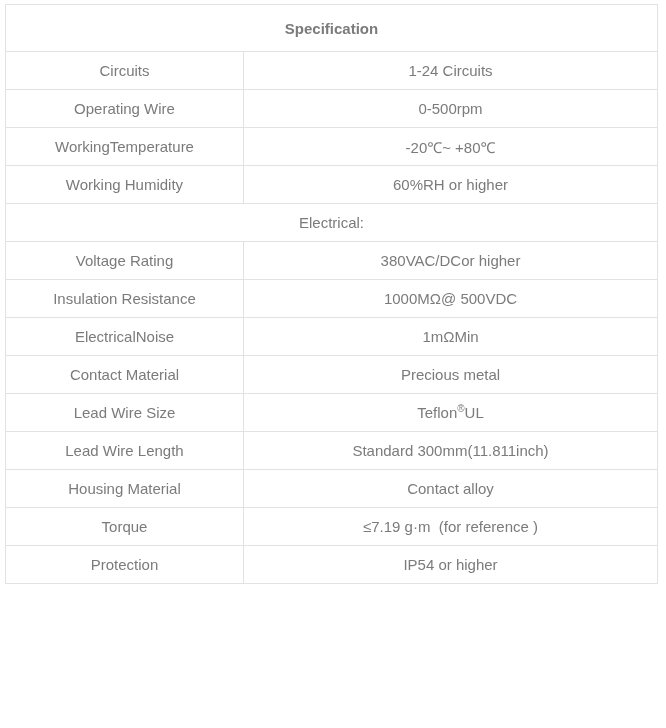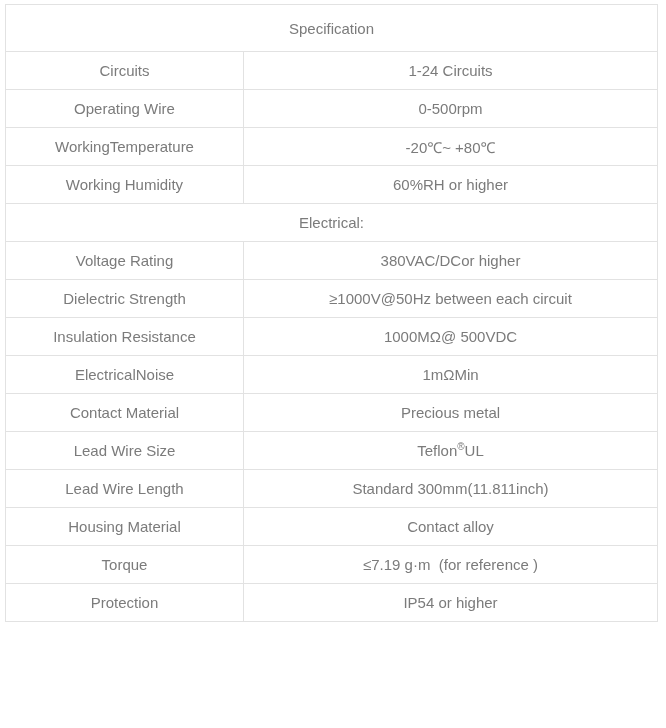--- a/index.html
+++ b/index.html
@@ -27,20 +27,21 @@
     vertical-align: middle;
     color: #7b7b7b;
     font-size: 15px;
     font-weight: 400;
     white-space: pre-wrap;
     padding: 0 4px;
     overflow: hidden;
   }
   .spec-table td.title-cell {
     height: 46px;
+    font-weight: bold;
   }
   .spec-table td.cell {
     height: 37px;
   }
   .spec-table sup {
     font-size: 10px;
     line-height: 0;
   }
   col.col-label { width: 238px; }
   col.col-value { width: 414px; }
@@ -76,24 +77,20 @@
         <td class="cell value-cell">60%RH or higher</td>
       </tr>
       <tr>
         <td colspan="2" class="cell section-cell">Electrical:</td>
       </tr>
       <tr>
         <td class="cell label-cell">Voltage Rating</td>
         <td class="cell value-cell">380VAC/DCor higher</td>
       </tr>
       <tr>
-        <td class="cell label-cell">Dielectric Strength</td>
-        <td class="cell value-cell">≥1000V@50Hz between each circuit</td>
-      </tr>
-      <tr>
         <td class="cell label-cell">Insulation Resistance</td>
         <td class="cell value-cell">1000MΩ@ 500VDC</td>
       </tr>
       <tr>
         <td class="cell label-cell">ElectricalNoise</td>
         <td class="cell value-cell">1mΩMin</td>
       </tr>
       <tr>
         <td class="cell label-cell">Contact Material</td>
         <td class="cell value-cell">Precious metal</td>

